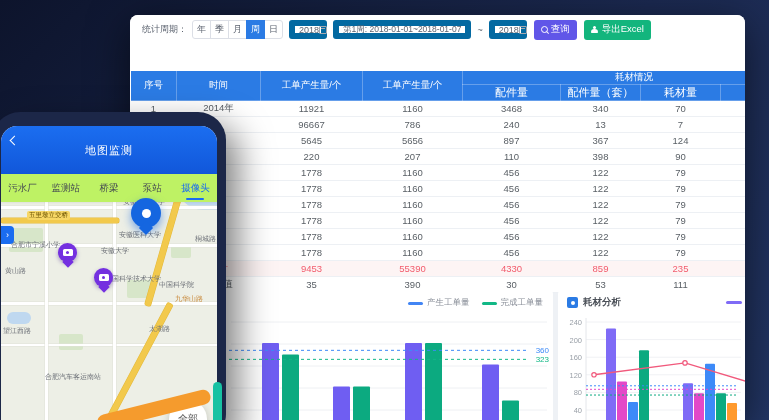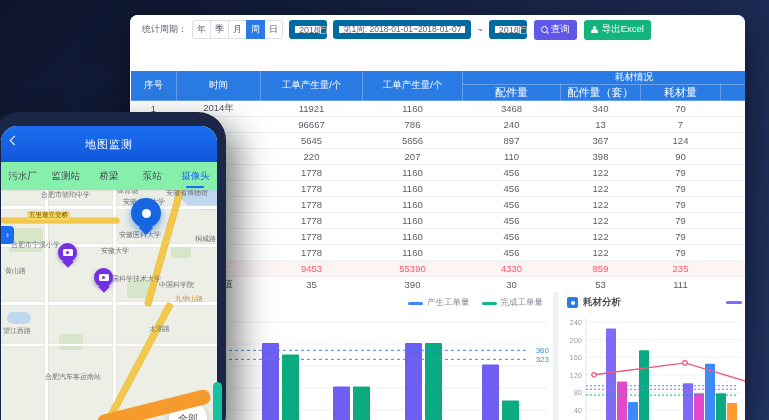--- a/index.html
+++ b/index.html
@@ -66,26 +66,26 @@
   .chart-title { font-size:9.5px; font-weight:700; color:#4a4f57; margin-left:5px; }
   .lg-mark { position:absolute; top:13px; right:3px; width:16px; height:3px; border-radius:2px; }
   .card svg { position:absolute; left:0; }
 
   
   .phone { position:absolute; left:-8px; top:112px; width:234px; height:330px;
            background:#1c2748; border-radius:28px; z-index:5;
            box-shadow:12px 14px 34px rgba(0,0,0,.5); }
   .screen { position:absolute; left:9px; right:9px; top:14px; bottom:-6px;
             background:#fff; border-radius:16px 16px 0 0; overflow:hidden; }
-  .ph-header { height:36px; background:linear-gradient(180deg,#1b6ef0,#1157da);
+  .ph-header { height:48px; background:linear-gradient(180deg,#1b6ef0,#1157da);
                display:flex; align-items:center; justify-content:center; position:relative; }
   .ph-title { color:#fff; font-size:11px; letter-spacing:1px; }
   .back-icon { position:absolute; left:10px; top:11px; width:7px; height:7px;
                border-left:1.6px solid #fff; border-bottom:1.6px solid #fff; transform:rotate(45deg); cursor:pointer; }
-  .ph-tabs { height:28px; display:flex; align-items:center; background:#86efac; box-shadow:0 1px 2px rgba(0,0,0,.06); position:relative; z-index:2; }
+  .ph-tabs { height:28px; display:flex; align-items:center; background:#bef264; box-shadow:0 1px 2px rgba(0,0,0,.06); position:relative; z-index:2; }
   .ph-tab { flex:1; text-align:center; font-size:9.5px; color:#454a52; position:relative; height:100%; line-height:28px; cursor:pointer; }
   .ph-tab.active { color:#1a6cf0; }
   .ph-tab.active::after { content:""; position:absolute; left:50%; margin-left:-9px; bottom:2px;
                           width:18px; height:2px; border-radius:1px; background:#1a6cf0; }
   .map { position:absolute; left:0; right:0; top:58px; bottom:0; background:#edefe6; overflow:hidden; }
   .road-h { position:absolute; background:#fff; box-shadow:0 0 0 .5px #e0e2d8; }
   .road-y { position:absolute; background:#f2c94c; border-radius:2px; box-shadow:0 0 0 .5px #e3b93c; }
   .river { position:absolute; background:#bfd8f0; }
   .park  { position:absolute; background:#d7e6c9; border-radius:2px; }
   .map-label { position:absolute; font-size:7px; color:#6d7178; white-space:nowrap; transform-origin:0 0; }

